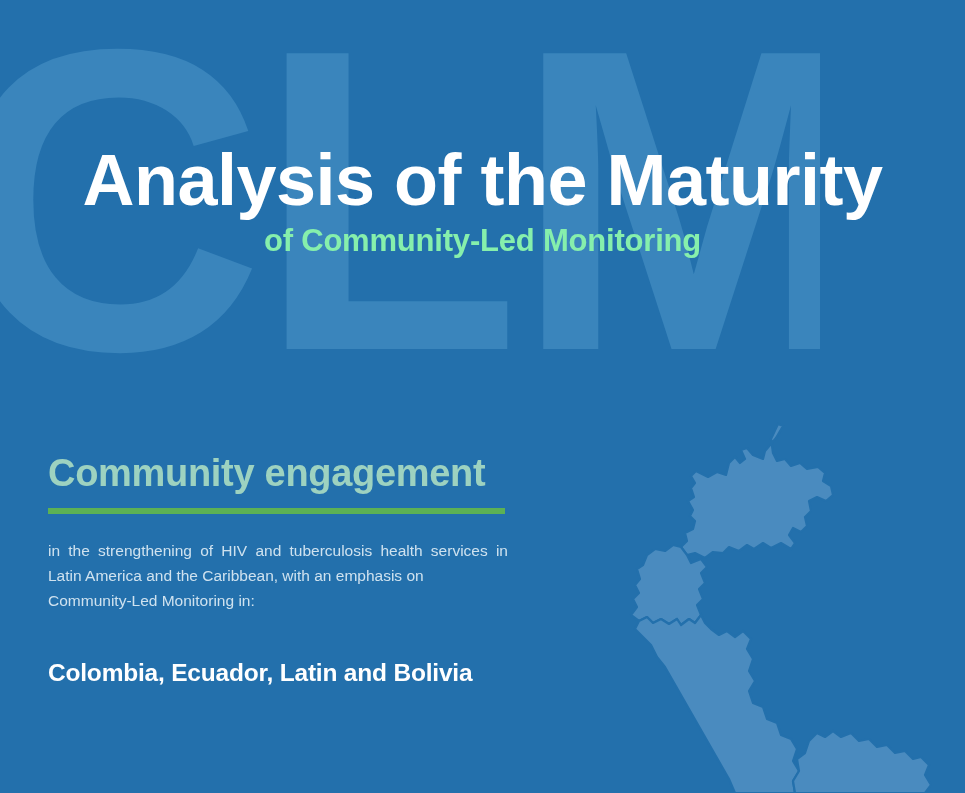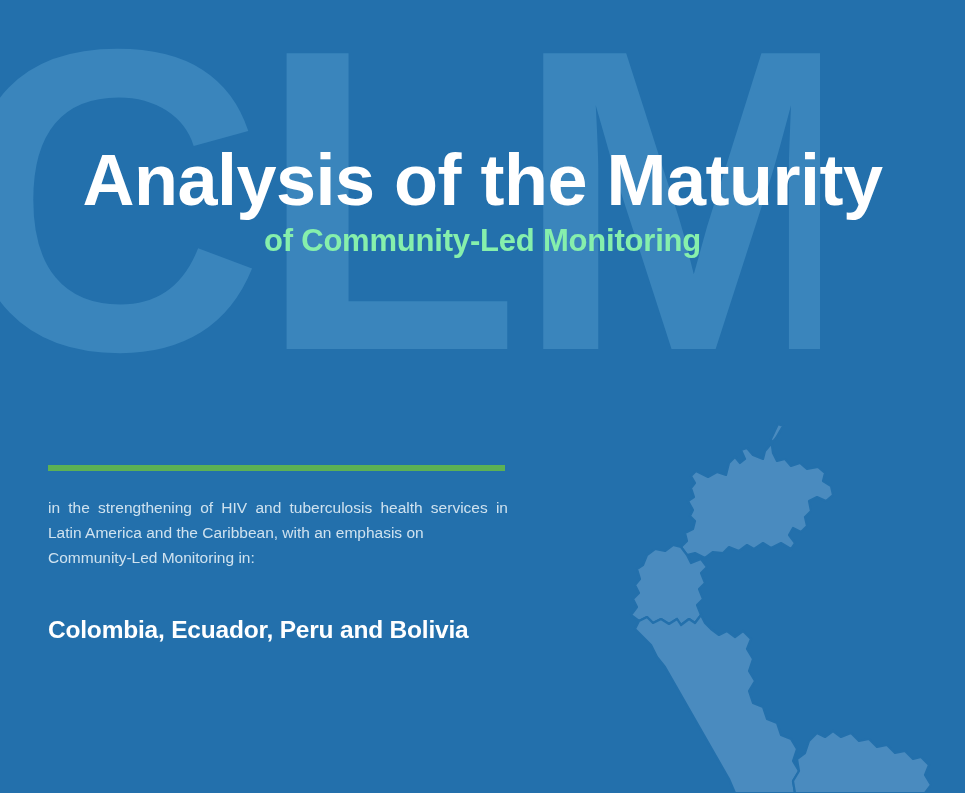--- a/index.html
+++ b/index.html
@@ -178,22 +178,23 @@
            L210,360 L202,366 Z"></path>
     </svg>
   </div>
 
   <div class="title-block">
     <h1 class="title-main">Analysis of the Maturity</h1>
     <h2 class="title-sub">of Community-Led Monitoring</h2>
   </div>
 
   <div class="lower">
+    <h3 class="section-heading">Community engagement</h3>
     <hr class="heading-rule">
     <p class="lede">
       <span>in the strengthening of HIV and tuberculosis health services</span>
       <span>in Latin America and the Caribbean, with an emphasis on</span>
       <span class="last-line">Community-Led Monitoring in:</span>
     </p>
-    <p class="countries">Colombia, Ecuador, Peru and Bolivia</p>
+    <p class="countries">Colombia, Ecuador, Latin and Bolivia</p>
   </div>
 
 </div>
 
 </body></html>

